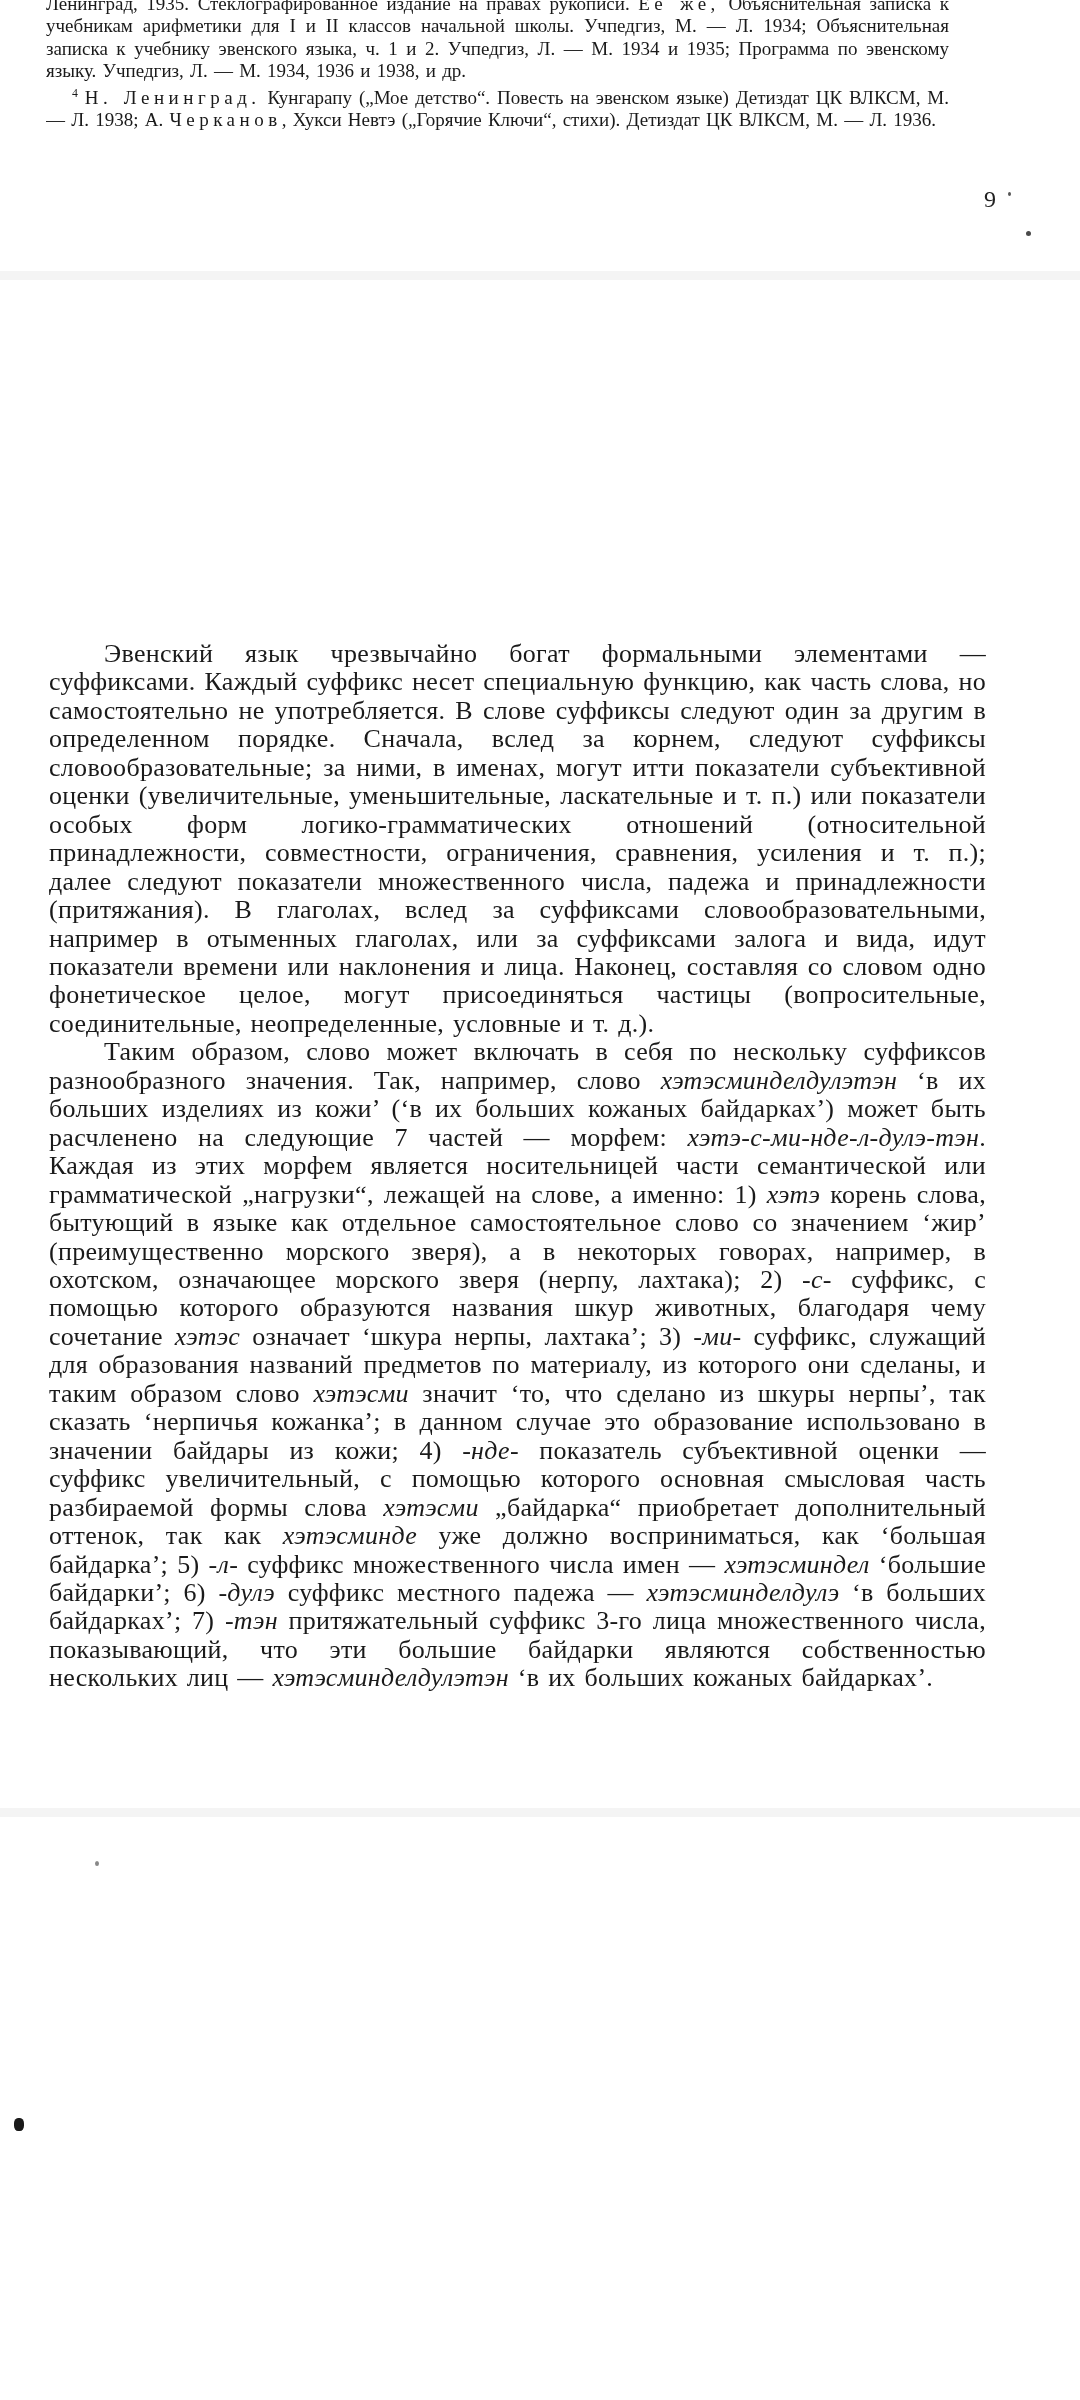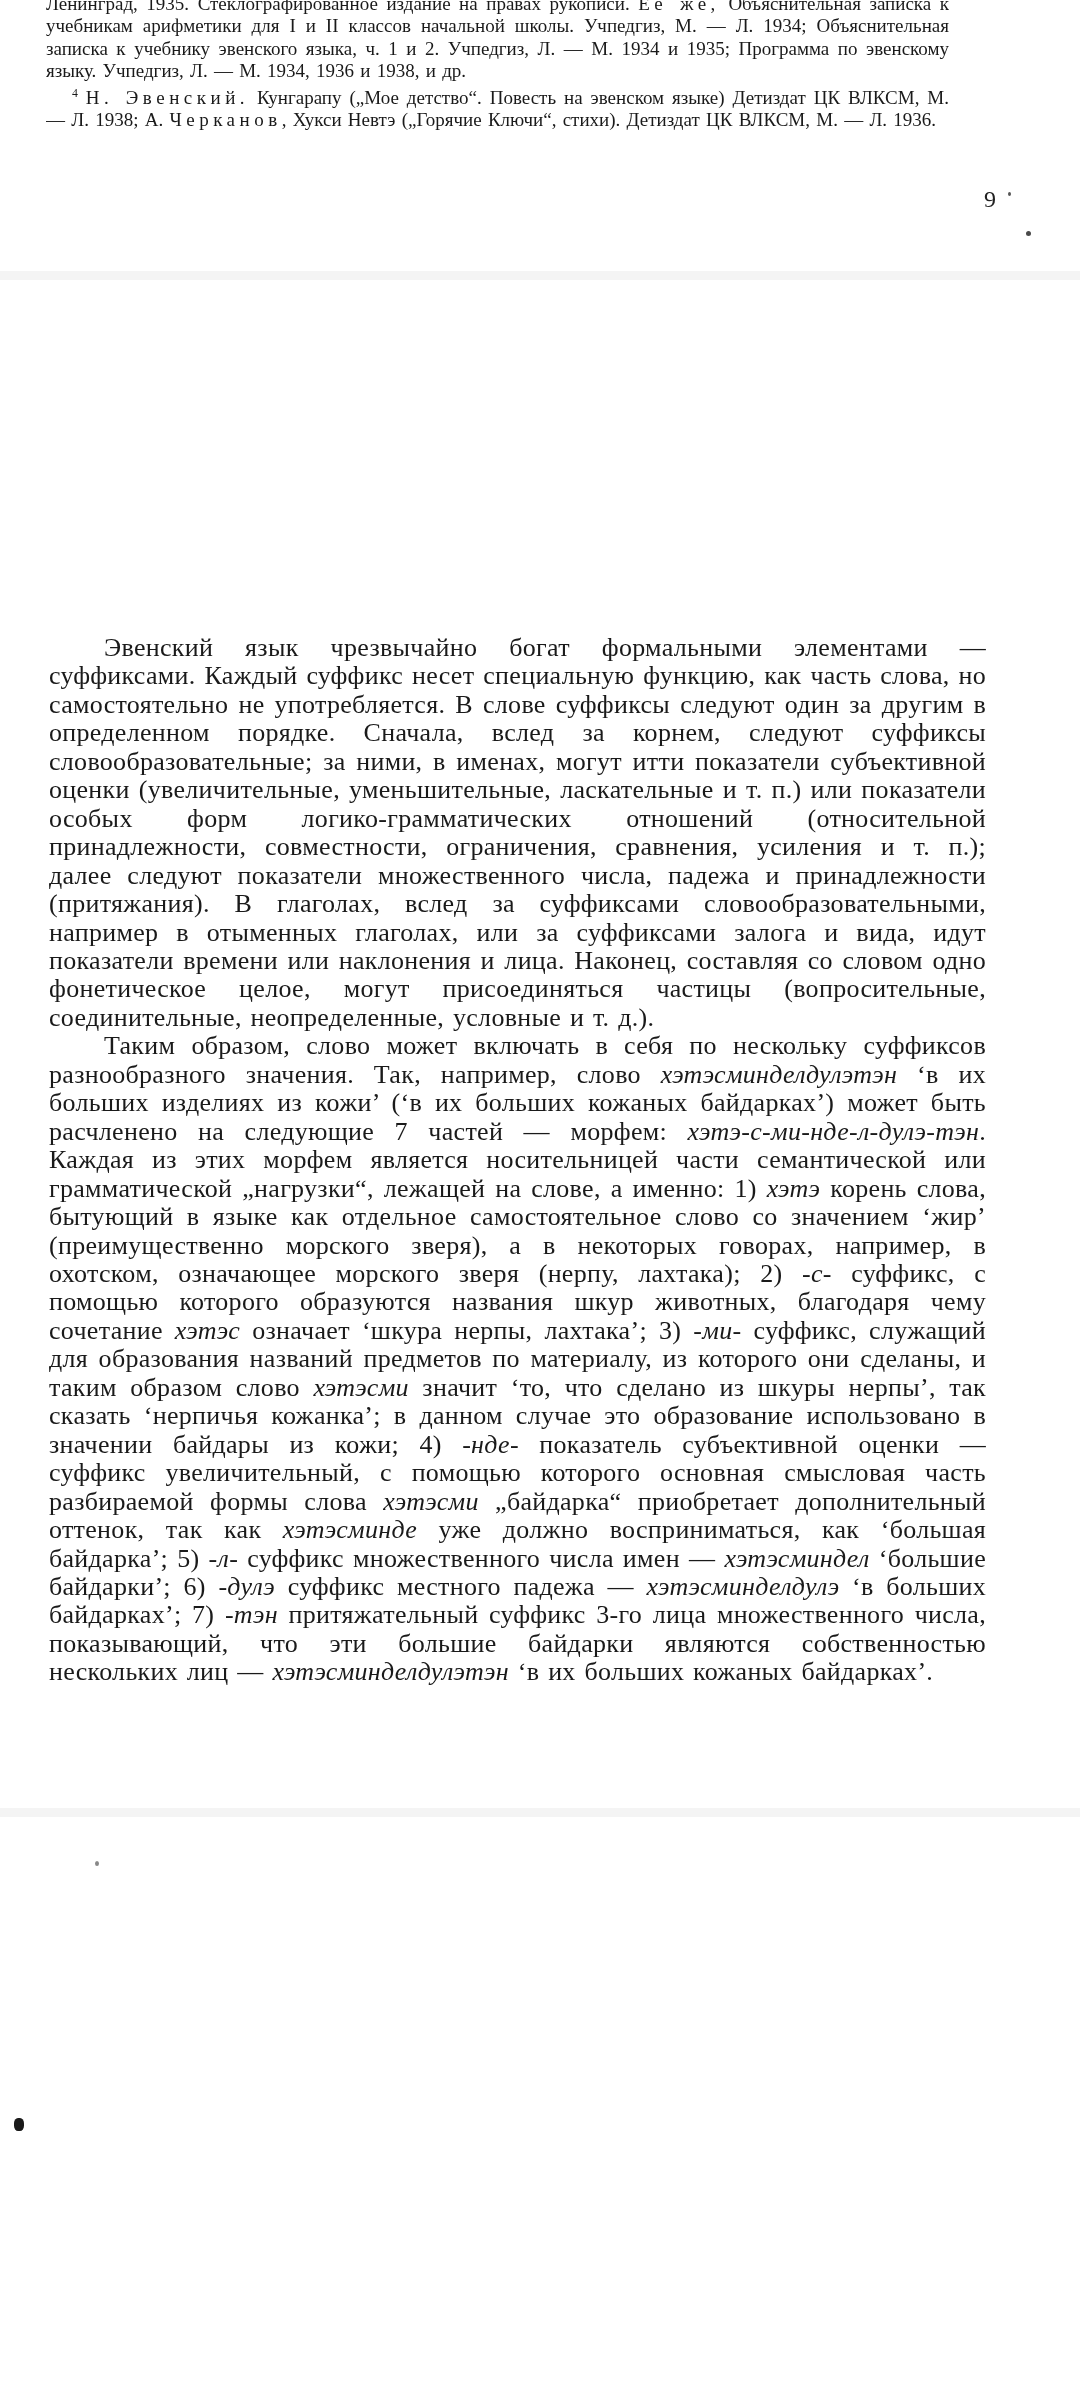--- a/index.html
+++ b/index.html
@@ -57,28 +57,28 @@
   .speck-d { left: 1008px; top: 192px;  width: 3px;  height: 4px;  background: #555; }
 </style>
 </head>
 <body>
 
 <div class="screen">
 
   <section class="fragment" style="top:0; height:271px;">
     <div class="footnotes">
       <p><span>Ленинград, 1935. Стеклографированное издание на правах рукописи. </span><span class="seg-sp">Ее же,</span><span> Объяснительная записка к учебникам арифметики для I и II классов начальной школы. Учпедгиз, М. — Л. 1934; Объяснительная записка к учебнику эвенского языка, ч. 1 и 2. Учпедгиз, Л. — М. 1934 и 1935; Программа по эвенскому языку. Учпедгиз, Л. — М. 1934, 1936 и 1938, и др.</span></p>
-      <p class="fn-indent"><span class="seg-sup">4</span><span> </span><span class="seg-sp">Н. Эвенский.</span><span> Кунгарапу („Мое детство“. Повесть на эвенском языке) Детиздат ЦК ВЛКСМ, М. — Л. 1938; А. </span><span class="seg-sp">Черканов</span><span>, Хукси Невтэ („Горячие Ключи“, стихи). Детиздат ЦК ВЛКСМ, М. — Л. 1936.</span></p>
+      <p class="fn-indent"><span class="seg-sup">4</span><span> </span><span class="seg-sp">Н. Ленинград.</span><span> Кунгарапу („Мое детство“. Повесть на эвенском языке) Детиздат ЦК ВЛКСМ, М. — Л. 1938; А. </span><span class="seg-sp">Черканов</span><span>, Хукси Невтэ („Горячие Ключи“, стихи). Детиздат ЦК ВЛКСМ, М. — Л. 1936.</span></p>
     </div>
     <div class="pagenum pagenum-9">9</div>
   </section>
 
   <div class="separator" style="top:271px;"></div>
 
-  <section class="fragment" style="top:282px; height:1528px;">
+  <section class="fragment" style="top:288px; height:1528px;">
     <div class="bodytext bodytext-p10">
       <p class="para-indent"><span>Эвенский язык чрезвычайно богат формальными элементами — суффиксами. Каждый суффикс несет специальную функцию, как часть слова, но самостоятельно не употребляется. В слове суффиксы следуют один за другим в определенном порядке. Сначала, вслед за корнем, следуют суффиксы словообразовательные; за ними, в именах, могут итти показатели субъективной оценки (увеличительные, уменьшительные, ласкательные и т. п.) или показатели особых форм логико-грамматических отношений (относительной принадлежности, совместности, ограничения, сравнения, усиления и т. п.); далее следуют показатели множественного числа, падежа и принадлежности (притяжания). В глаголах, вслед за суффиксами словообразовательными, например в отыменных глаголах, или за суффиксами залога и вида, идут показатели времени или наклонения и лица. Наконец, составляя со словом одно фонетическое целое, могут присоединяться частицы (вопросительные, соединительные, неопределенные, условные и т. д.).</span></p>
       <p class="para-indent"><span>Таким образом, слово может включать в себя по нескольку суффиксов разнообразного значения. Так, например, слово </span><span class="seg-i">хэтэсминделдулэтэн</span><span> ‘в их больших изделиях из кожи’ (‘в их больших кожаных байдарках’) может быть расчленено на следующие 7 частей — морфем: </span><span class="seg-i">хэтэ-с-ми-нде-л-дулэ-тэн</span><span>. Каждая из этих морфем является носительницей части семантической или грамматической „нагрузки“, лежащей на слове, а именно: 1) </span><span class="seg-i">хэтэ</span><span> корень слова, бытующий в языке как отдельное самостоятельное слово со значением ‘жир’ (преимущественно морского зверя), а в некоторых говорах, например, в охотском, означающее морского зверя (нерпу, лахтака); 2) </span><span class="seg-i">-с-</span><span> суффикс, с помощью которого образуются названия шкур животных, благодаря чему сочетание </span><span class="seg-i">хэтэс</span><span> означает ‘шкура нерпы, лахтака’; 3) </span><span class="seg-i">-ми-</span><span> суффикс, служащий для образования названий предметов по материалу, из которого они сделаны, и таким образом слово </span><span class="seg-i">хэтэсми</span><span> значит ‘то, что сделано из шкуры нерпы’, так сказать ‘нерпичья кожанка’; в данном случае это образование использовано в значении байдары из кожи; 4) </span><span class="seg-i">-нде-</span><span> показатель субъективной оценки — суффикс увеличительный, с помощью которого основная смысловая часть разбираемой формы слова </span><span class="seg-i">хэтэсми</span><span> „байдарка“ приобретает дополнительный оттенок, так как </span><span class="seg-i">хэтэсминде</span><span> уже должно восприниматься, как ‘большая байдарка’; 5) </span><span class="seg-i">-л-</span><span> суффикс множественного числа имен — </span><span class="seg-i">хэтэсминдел</span><span> ‘большие байдарки’; 6) </span><span class="seg-i">-дулэ</span><span> суффикс местного падежа — </span><span class="seg-i">хэтэсминделдулэ</span><span> ‘в больших байдарках’; 7) </span><span class="seg-i">-тэн</span><span> притяжательный суффикс 3-го лица множественного числа, показывающий, что эти большие байдарки являются собственностью нескольких лиц — </span><span class="seg-i">хэтэсминделдулэтэн</span><span> ‘в их больших кожаных байдарках’.</span></p>
     </div>
     <div class="pagenum pagenum-10">10</div>
   </section>
 
   <div class="separator" style="top:1808px;"></div>
 
   <section class="fragment" style="top:1817px; height:583px;">

